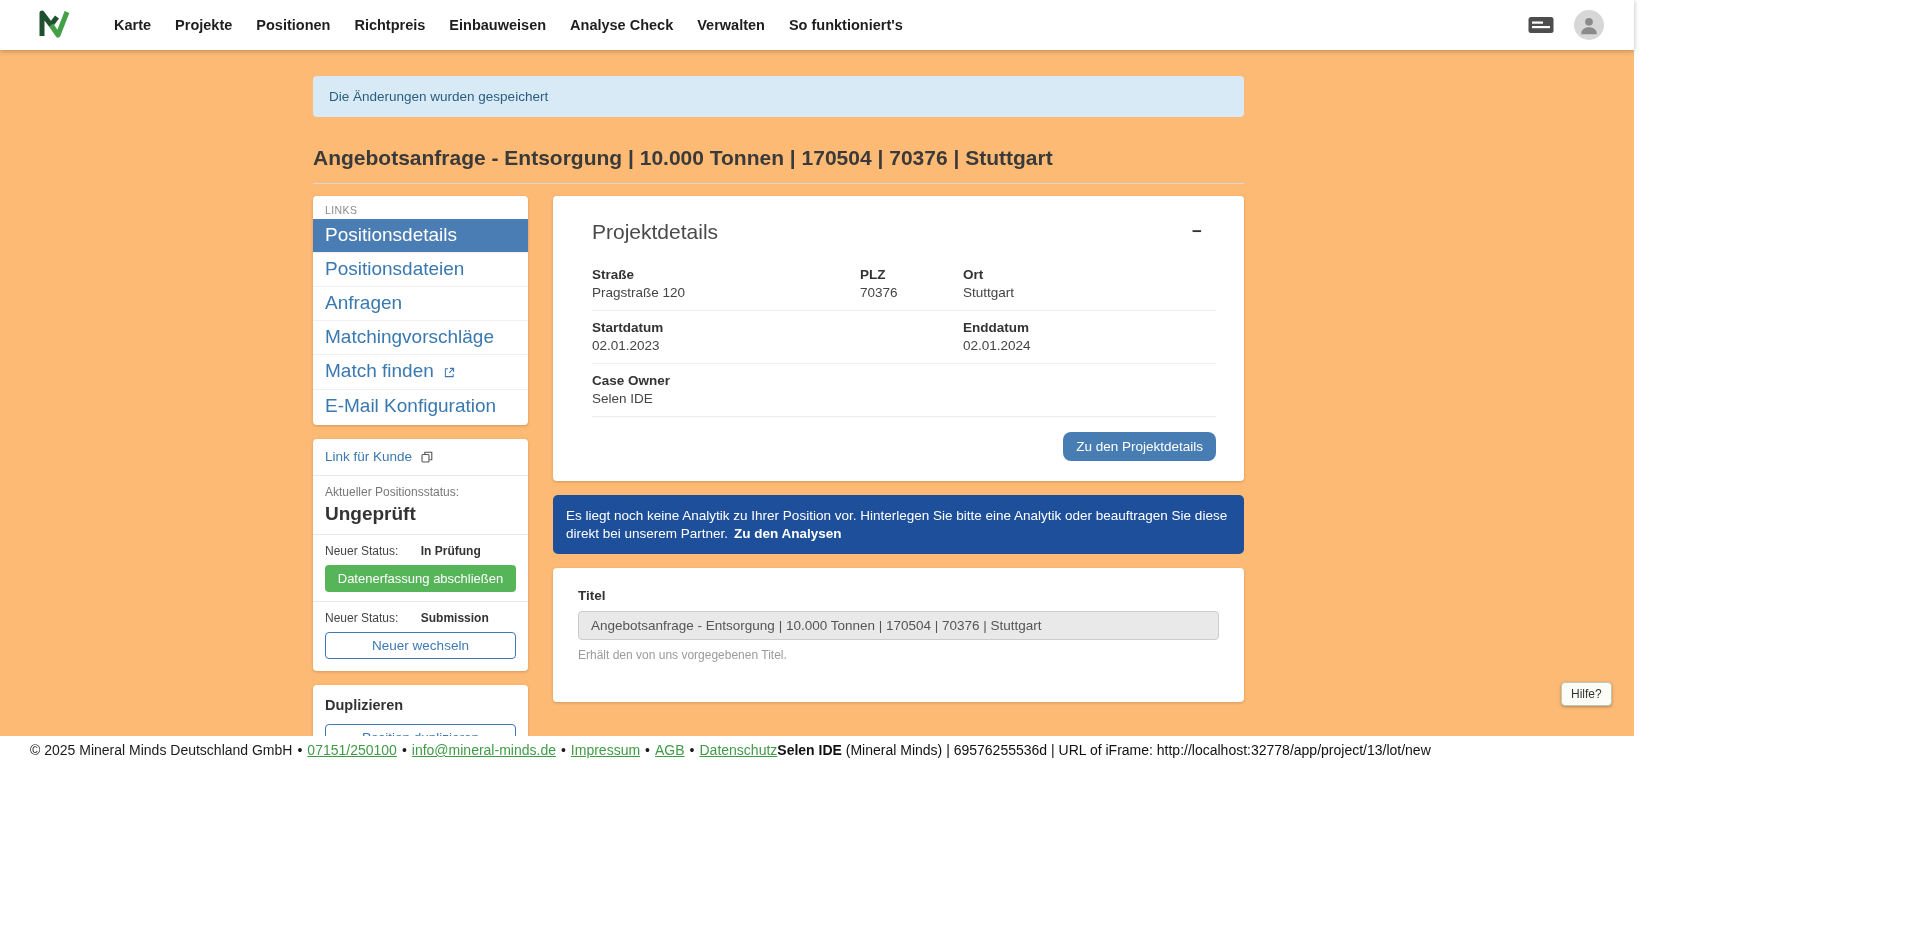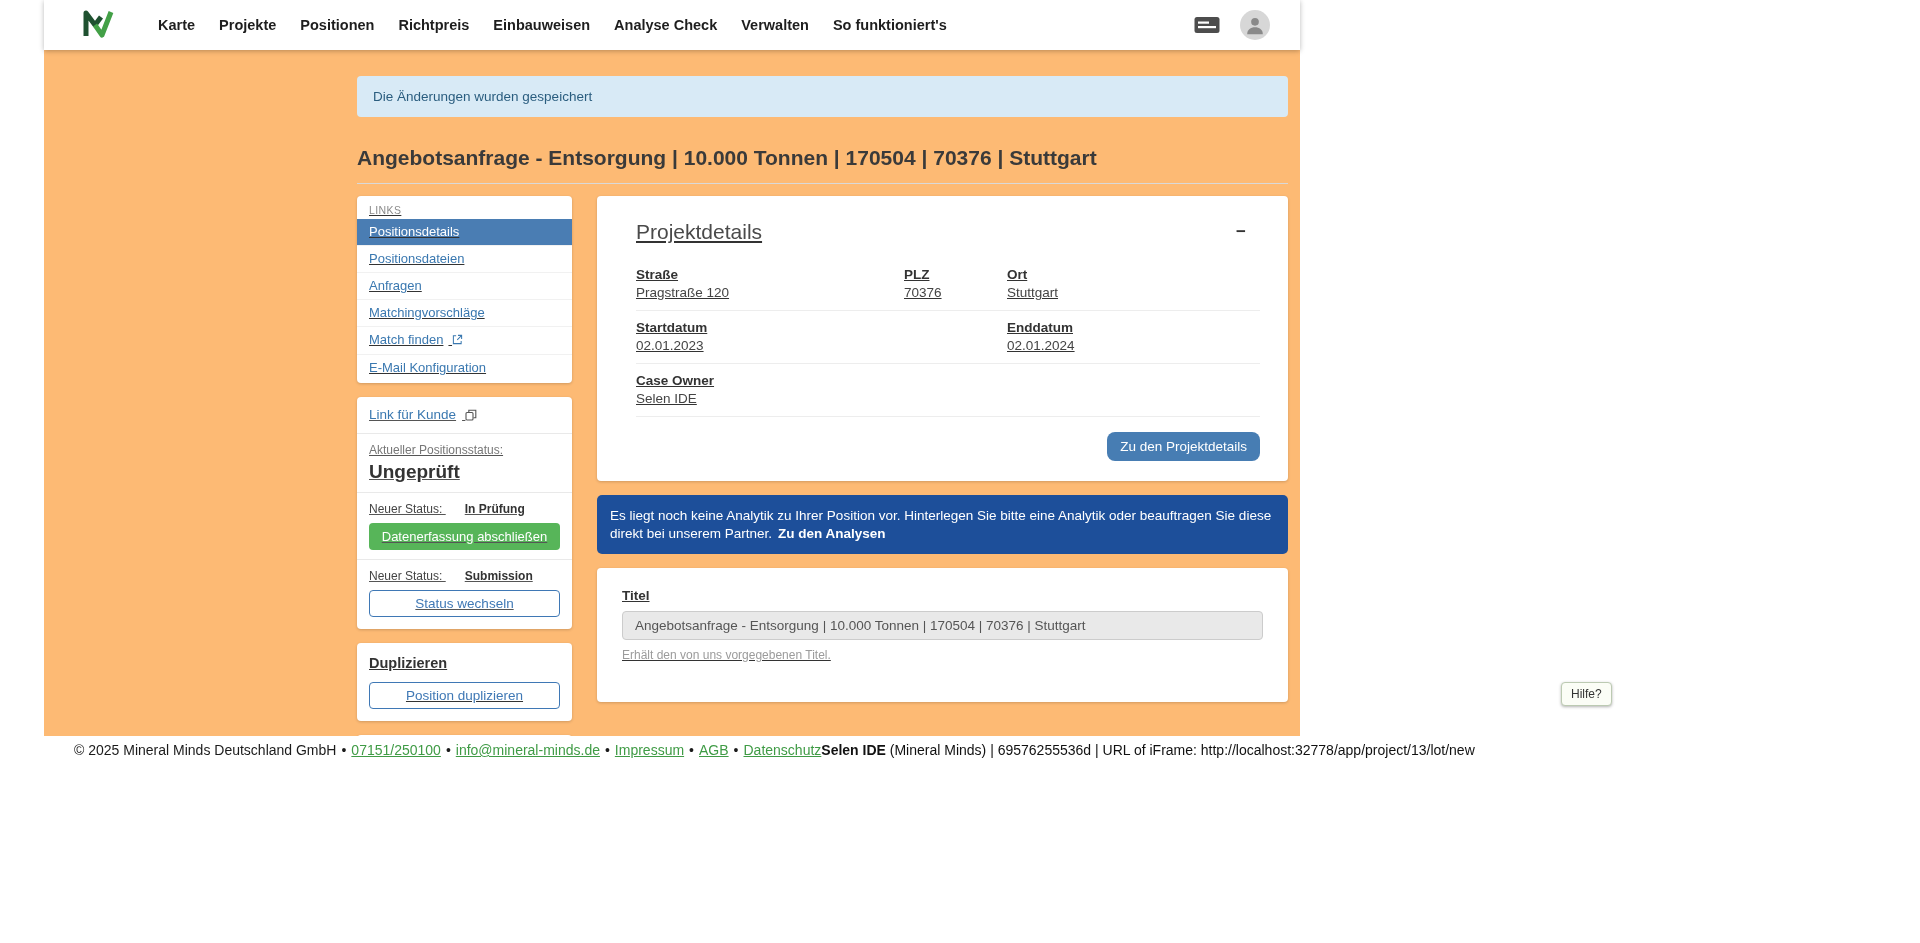--- a/index.html
+++ b/index.html
@@ -5,21 +5,21 @@
   * { box-sizing: border-box; }
   html, body { margin: 0; padding: 0; }
   body {
     width: 1920px; height: 943px;
     background: #ffffff;
     font-family: "Liberation Sans", sans-serif;
     overflow: hidden;
     position: relative;
     color: #333;
   }
-  .app { width: 1256px; margin-left: 44px; }
+  .app { width: 1634px; }
 
   
   .navbar {
     height: 50px; background: #fff;
     box-shadow: 0 1px 5px rgba(0,0,0,.28);
     display: flex; align-items: center;
     position: relative; z-index: 10;
   }
   .brand { margin-left: 38px; display: flex; align-items: center; cursor: pointer; }
   nav.menu { display: flex; gap: 24px; margin-left: 44px; }
@@ -45,29 +45,29 @@
   }
 
   h1.page-title {
     font-size: 21px; font-weight: bold; color: #3a3a3a;
     margin: 29px 0 13px;
   }
   hr.title-rule { border: none; border-top: 1px solid #d9d9d9; margin: 0 0 12px; }
 
   .layout { display: flex; gap: 25px; align-items: flex-start; }
 
-  .card { background: #fff; border-radius: 4px; box-shadow: 0 1px 3px rgba(0,0,0,.18); text-decoration: underline; }
+  .card { background: #fff; border-radius: 4px; box-shadow: 0 1px 3px rgba(0,0,0,.18); }
 
   
   .sidebar { flex: 0 0 215px; width: 215px; }
   .sidebar .card { margin-bottom: 14px; }
   .links-card { overflow: hidden; padding-bottom: 2px; }
   .links-header { font-size: 10.5px; color: #8b8b8b; padding: 8px 12px 3px; letter-spacing: .4px; }
   .link-item {
-    font-size: 13px; color: #3a78b0; padding: 5px 12px 6px;
+    font-size: 19px; color: #3a78b0; padding: 5px 12px 6px;
     border-bottom: 1px solid #f1f1f1; cursor: pointer;
   }
   .link-item:last-child { border-bottom: none; }
   .link-item.active { background: #4a7db3; color: #fff; }
   .ext-icon { margin-left: 5px; vertical-align: -1px; }
 
   .status-card { padding: 10px 12px 12px; font-size: 12px; color: #555; }
   .link-blue { color: #3a78b0; font-size: 13.5px; text-decoration: none; cursor: pointer; }
   .copy-icon { margin-left: 6px; vertical-align: -2px; cursor: pointer; }
   .divider { border-top: 1px solid #e9e9e9; margin: 9px -12px; }
@@ -233,21 +233,21 @@
               </span>
             </div>
             <div class="divider"></div>
             <div class="muted-label">Aktueller Positionsstatus:</div>
             <div class="current-status">Ungeprüft</div>
             <div class="divider"></div>
             <div class="status-line"><span>Neuer Status: </span><b>In Prüfung</b></div>
             <button class="btn-green">Datenerfassung abschließen</button>
             <div class="divider"></div>
             <div class="status-line"><span>Neuer Status: </span><b>Submission</b></div>
-            <button class="btn-outline-blue">Status wechseln</button>
+            <button class="btn-outline-blue">Neuer wechseln</button>
           </div>
 
           <div class="card action-card">
             <div class="action-title">Duplizieren</div>
             <button class="btn-outline-blue">Position duplizieren</button>
           </div>
 
           <div class="card action-card">
             
             

